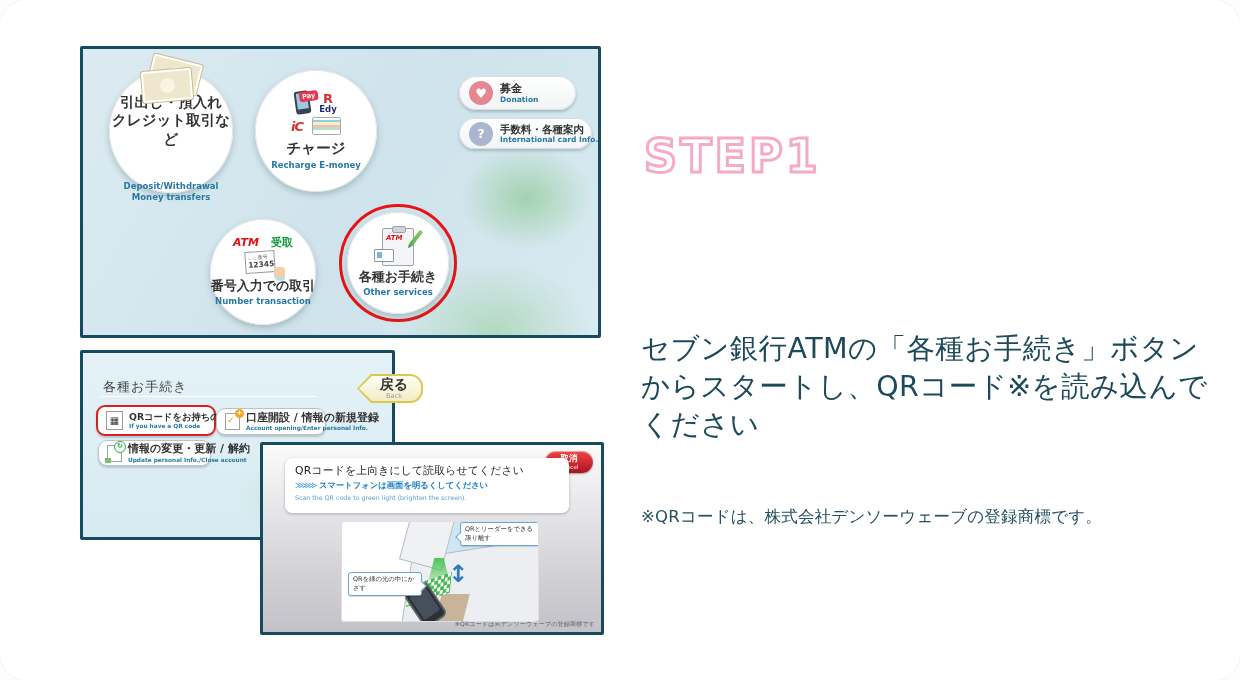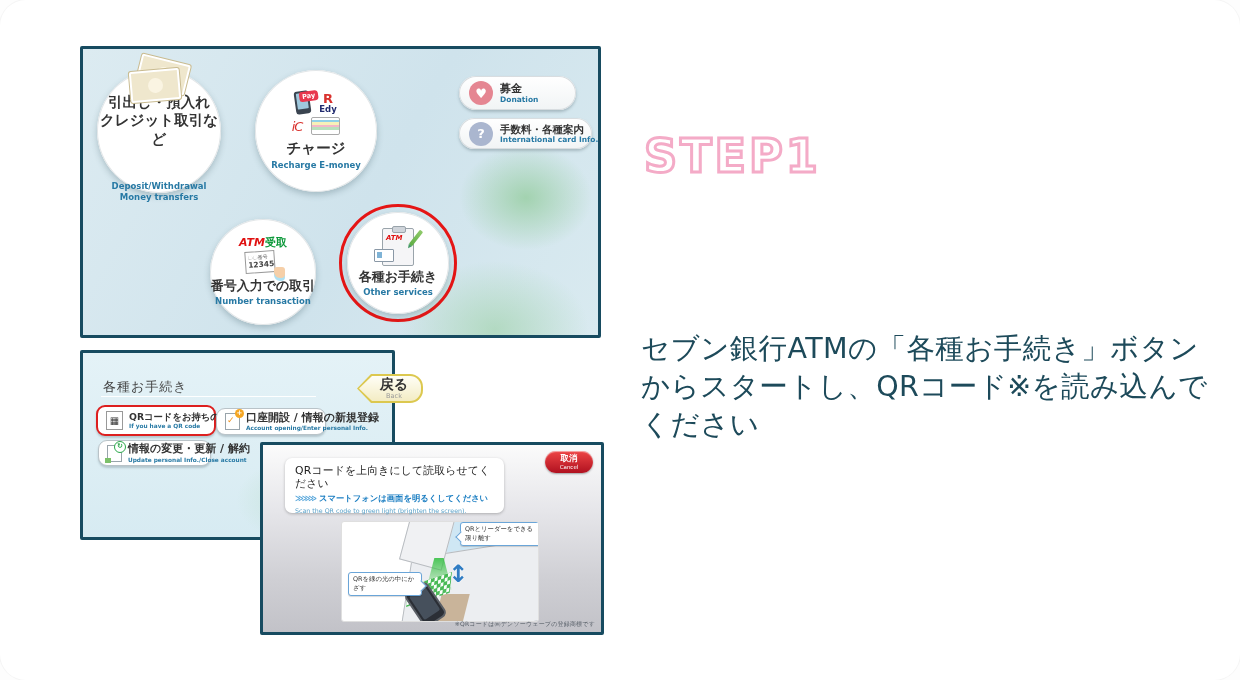--- a/index.html
+++ b/index.html
@@ -14,21 +14,21 @@
   .screen2{left:80px;top:350px;width:315px;height:190px;z-index:2;background:
     radial-gradient(90px 60px at 70% 80%, rgba(170,215,180,.4), rgba(170,215,180,0) 70%),
     linear-gradient(180deg,#e4f2f7,#d7ebf2);}
   .screen3{left:260px;top:442px;width:344px;height:193px;z-index:3;background:
     linear-gradient(180deg,#fbfbfb 0%,#e6e6ea 35%,#cfcfd4 72%,#c2c2c8 100%);}
 
   
   .circle{position:absolute;background:#fff;border-radius:50%;
     box-shadow:0 3px 6px rgba(60,90,100,.3), inset 0 0 0 1px #e2e6e8;
     display:flex;flex-direction:column;align-items:center;justify-content:center;text-align:center;cursor:pointer;}
-  .c1{left:14px;top:20px;width:124px;height:124px;gap:31px;}
+  .c1{left:26px;top:20px;width:124px;height:124px;gap:31px;}
   .c2{left:172px;top:21px;width:122px;height:122px;}
   .c3{left:127px;top:170px;width:106px;height:106px;}
   .ring4{position:absolute;left:256px;top:155px;width:118px;height:118px;border-radius:50%;
     border:3px solid #e51515;box-sizing:border-box;display:flex;align-items:center;justify-content:center;cursor:pointer;}
   .c4{position:static;width:102px;height:102px;}
   .jp-l{font-size:14.5px;font-weight:700;color:#333;line-height:1.25;}
   .jp-m{font-size:13px;font-weight:700;color:#333;line-height:1.2;}
   .en-s{font-size:8.5px;color:#2779a4;font-weight:700;line-height:1.3;margin-top:2px;}
 
   .banknotes{position:relative;width:62px;height:42px;margin-bottom:3px;}
@@ -40,27 +40,27 @@
 
   .charge-icons{display:flex;flex-direction:column;align-items:center;gap:3px;margin-bottom:4px;}
   .ci-row{display:flex;align-items:center;gap:9px;}
   .phone{position:relative;width:15px;height:23px;background:#3a4450;border-radius:3px;transform:rotate(-8deg);}
   .phone::after{content:"";position:absolute;left:2px;top:2px;right:2px;bottom:5px;background:#9fc8dd;border-radius:1px;}
   .pay-badge{position:absolute;right:-9px;top:1px;background:#e8384f;color:#fff;font-size:6.5px;font-weight:700;
     padding:1px 3px;border-radius:3px;z-index:1;}
   .edy{display:flex;flex-direction:column;align-items:center;line-height:1;}
   .edy-r{color:#d9322e;font-weight:800;font-size:13px;}
   .edy-e{color:#202a6e;font-weight:800;font-size:8.5px;}
-  .ic-logo{color:#d9322e;font-weight:400;font-size:13px;font-style:italic;letter-spacing:-1px;}
+  .ic-logo{color:#d9322e;font-weight:700;font-size:13px;font-style:italic;letter-spacing:-1px;}
   .tcard{width:27px;height:16px;border:1px solid #aaa;border-radius:2px;
     background:repeating-linear-gradient(180deg,#fff 0 2px,#8fd0e8 2px 4.5px,#f7f0b8 4.5px 7px,#f3b8c8 7px 9.5px,#b8e0bc 9.5px 12px,#fff 12px 16px);}
 
   .atm-badge{font-size:11px;font-weight:800;line-height:1;margin-bottom:3px;}
   .badge-atm{color:#e01212;font-style:italic;}
-  .badge-uk{color:#0f9a3c;}
+  .badge-uk{color:#0f9a3c;padding-left:12px;}
   .paper-wrap{position:relative;width:36px;height:24px;margin-bottom:3px;}
   .paper{width:30px;height:22px;background:#fff;border:1px solid #999;box-sizing:border-box;
     padding:2px 2px;text-align:left;transform:rotate(-4deg);}
   .paper .p1{display:block;font-size:5px;color:#666;line-height:1.2;}
   .paper .p2{display:block;font-size:7.5px;color:#444;font-weight:700;line-height:1.2;}
   .hand{position:absolute;right:-4px;bottom:-3px;width:11px;height:11px;background:#f6cfa8;border-radius:3px 3px 4px 6px;
     box-shadow:0 3px 0 0 #aee0f2;}
 
   .clipboard{position:relative;width:30px;height:36px;background:#f5f5f7;border:1px solid #9aa4ab;border-radius:2px;margin-bottom:3px;}
   .clip{position:absolute;left:50%;top:-3px;width:12px;height:5px;margin-left:-6px;background:#cfd4da;border:1px solid #99a3aa;border-radius:2px;}
@@ -113,21 +113,21 @@
   .doc-refresh{position:absolute;right:-5px;top:-5px;width:10px;height:10px;background:#fff;color:#2aa84a;
     border:1px solid #2aa84a;border-radius:50%;font-size:7px;line-height:9px;text-align:center;font-weight:700;}
   .doc-fold{position:absolute;left:-3px;bottom:-2px;width:6px;height:5px;background:#7cc06a;}
 
   
   .cancel{position:absolute;right:8px;top:6px;width:48px;height:22px;border-radius:12px;cursor:pointer;
     background:linear-gradient(#ee4545,#b01120);box-shadow:inset 0 1px 1px rgba(255,255,255,.55),0 1px 2px rgba(0,0,0,.35);
     display:flex;flex-direction:column;align-items:center;justify-content:center;line-height:1.1;color:#fff;}
   .cancel .l{font-size:8.5px;font-weight:700;}
   .cancel .s{font-size:5.5px;}
-  .s3-box{position:absolute;left:22px;top:13px;width:219px;height:55px;background:#fff;border-radius:7px;
+  .s3-box{position:absolute;left:22px;top:13px;width:284px;height:55px;background:#fff;border-radius:7px;
     box-shadow:0 1px 3px rgba(0,0,0,.25);padding:7px 10px;box-sizing:border-box;}
   .s3-box .t{font-size:10.8px;color:#222;letter-spacing:.2px;line-height:1.2;}
   .s3-box .n{font-size:8.3px;color:#1b7ec2;font-weight:700;margin-top:3px;line-height:1.2;}
   .s3-box .n .arr{color:#53a4da;letter-spacing:-2px;margin-right:4px;}
   .s3-box .e{font-size:6.3px;color:#57a0c8;margin-top:3px;line-height:1.2;}
   .illus{position:absolute;left:78px;top:76px;width:196px;height:99px;background:#fff;border:1px solid #dfdfdf;
     border-radius:3px;overflow:hidden;}
   .sky{position:absolute;right:-12px;top:-6px;width:110px;height:34px;background:#cfe7f4;transform:rotate(-9deg);}
   .counter{position:absolute;right:-18px;top:26px;width:150px;height:80px;background:#eceef1;border:1px solid #b8bcc0;
     transform:rotate(-9deg) skewX(-18deg);}
@@ -321,14 +321,15 @@
     </div>
 
     <div class="s3-foot">※QRコードは㈱デンソーウェーブの登録商標です</div>
   </div>
 
   <div class="step-label">STEP1</div>
 
 
   <p class="desc" style="margin:0;">セブン銀行ATMの「各種お手続き」ボタンからスタートし、QRコード※を読み込んでください</p>
 
+  <p class="fn" style="margin:0;">※QRコードは、株式会社デンソーウェーブの登録商標です。</p>
 
 </div>
 
 </body></html>

